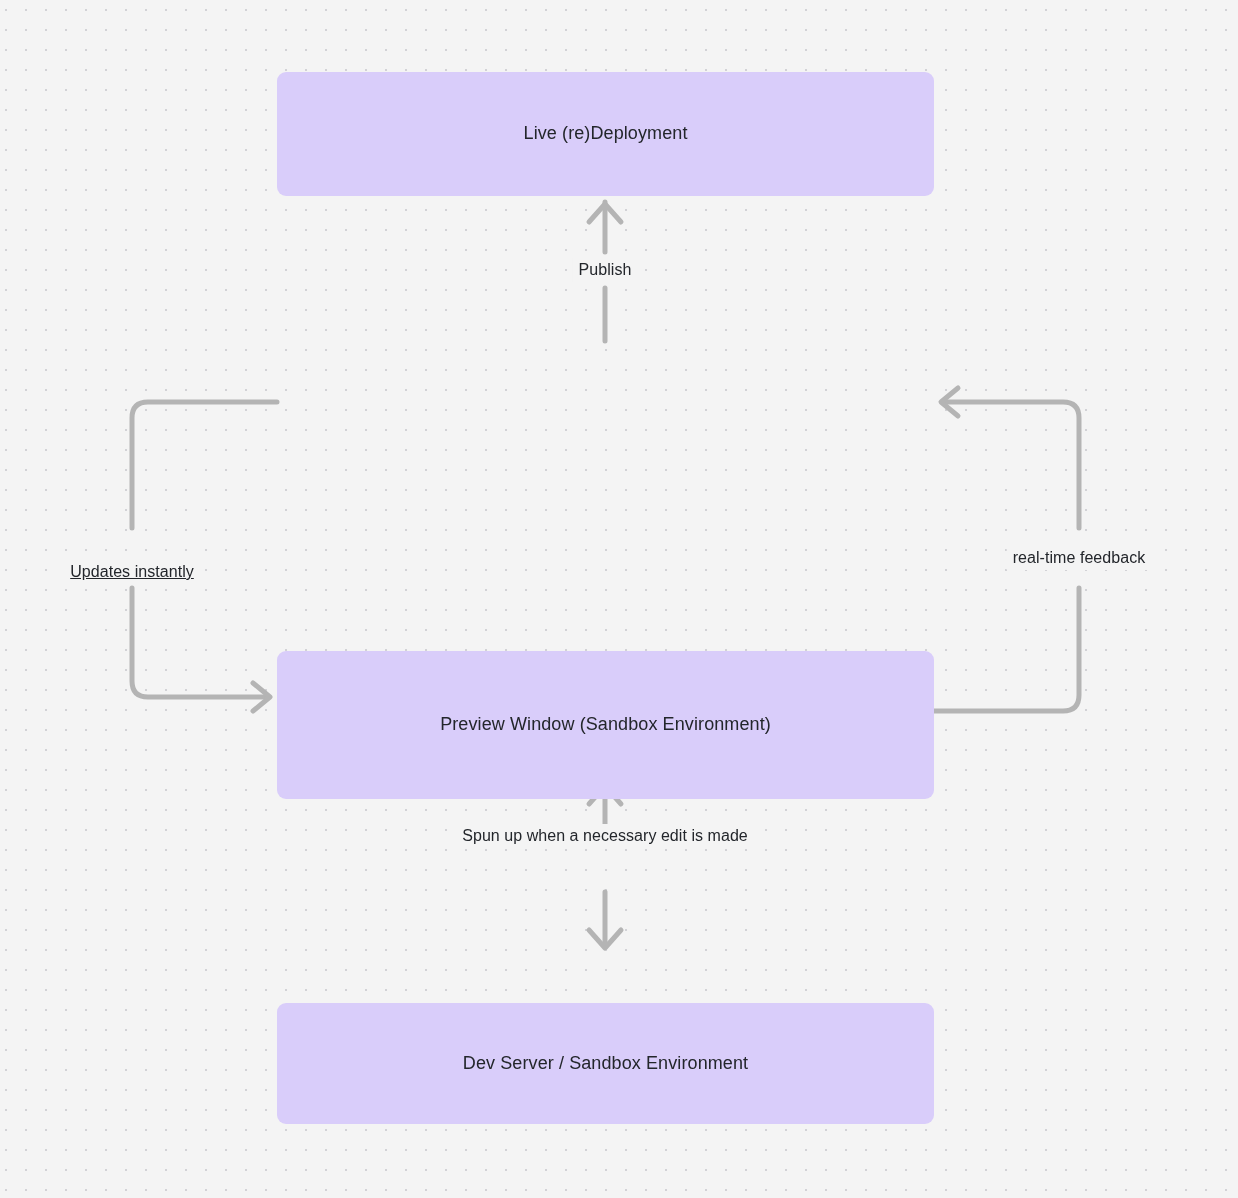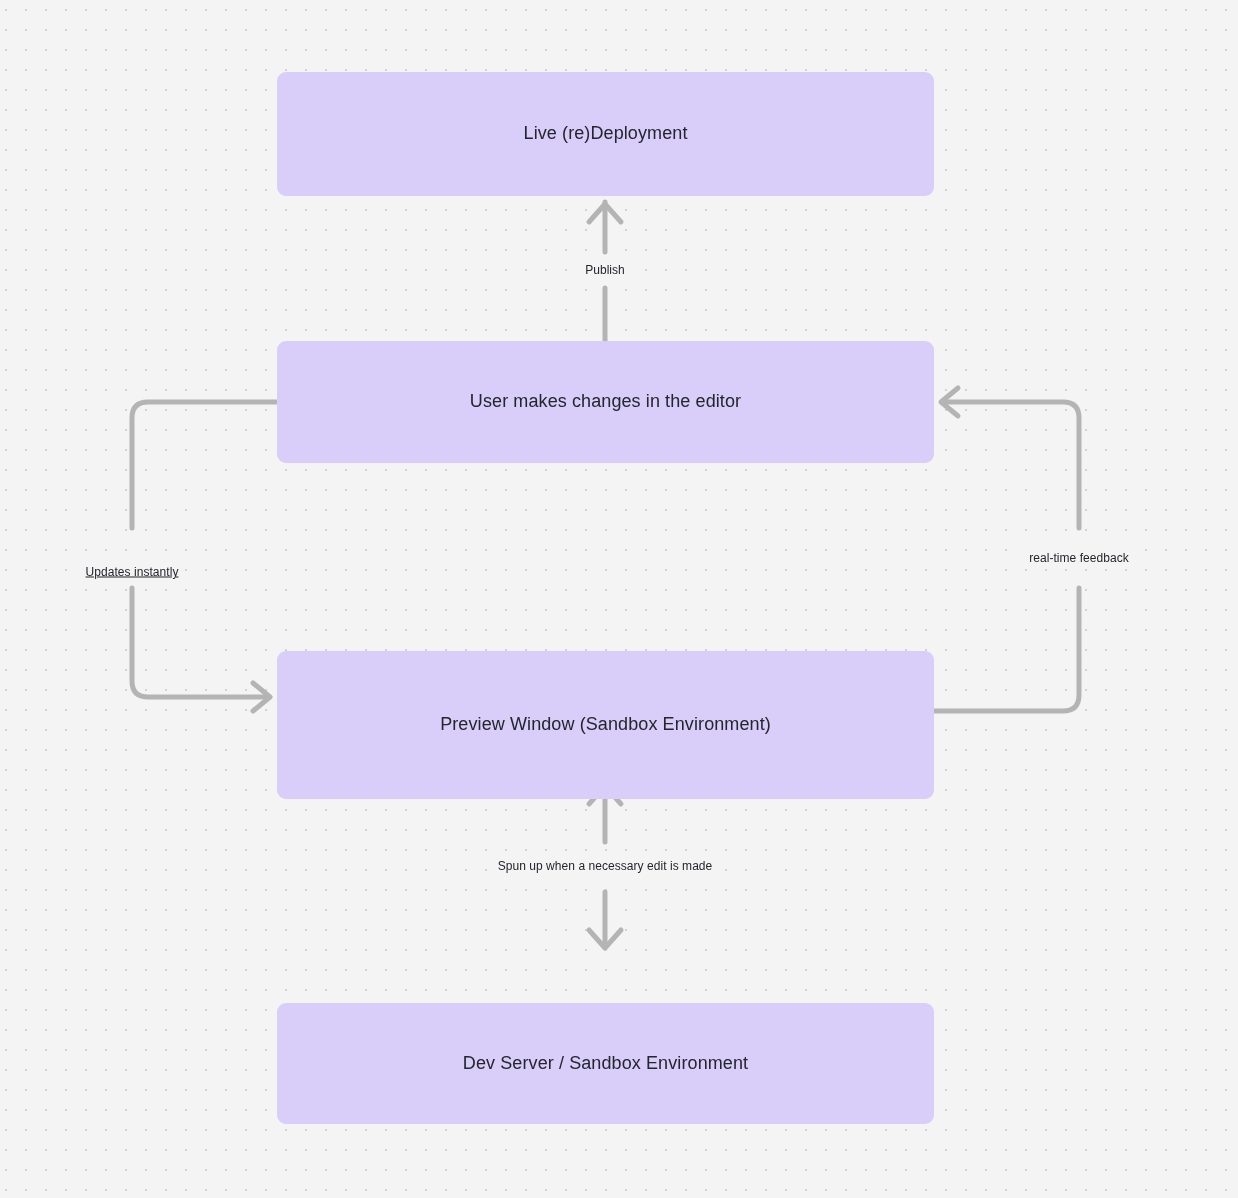--- a/index.html
+++ b/index.html
@@ -40,21 +40,21 @@
     justify-content: center;
     color: #23262b;
     font-size: 18px;
     letter-spacing: 0.1px;
     line-height: 1.3;
     text-align: center;
     padding: 4px 0;
   }
   .edge-label {
     position: absolute;
-    font-size: 12px;
+    font-size: 16px;
     color: #23262b;
     letter-spacing: 0.05px;
     white-space: nowrap;
     background: #f4f4f4;
     padding: 2px 6px;
     line-height: 1.25;
   }
   .el-center {
     transform: translate(-50%, -50%);
   }
@@ -92,33 +92,30 @@
         <path d="M589 930 L605 948 L621 930"></path>
       </g>
 
     </g>
   </svg>
 
   <div class="node" style="left:277px; top:72px; width:657px; height:124px;">
     <span>Live (re)Deployment</span>
   </div>
 
-  <div class="node" style="left:277px; top:341px; width:657px; height:122px;">
-    <span>User makes changes in the editor</span>
-  </div>
 
   <div class="node" style="left:277px; top:651px; width:657px; height:148px;">
     <span>Preview Window (Sandbox Environment)</span>
   </div>
 
   <div class="node" style="left:277px; top:960px; width:657px; height:121px;margin-top:43px;">
     <span>Dev Server / Sandbox Environment</span>
   </div>
 
   <div class="edge-label el-center" style="left:605px; top:270px;">Publish</div>
 
   <div class="edge-label el-center" style="left:132px; top:572px;text-decoration:underline;">Updates instantly</div>
 
   <div class="edge-label el-center" style="left:1079px; top:558px;">real-time feedback</div>
 
-  <div class="edge-label el-center" style="left:605px; top:866px;">Spun up when a necessary edit is made</div>
+  <div class="edge-label el-center" style="left:605px; top:836px;">Spun up when a necessary edit is made</div>
 
 </div>
 
 </body></html>

